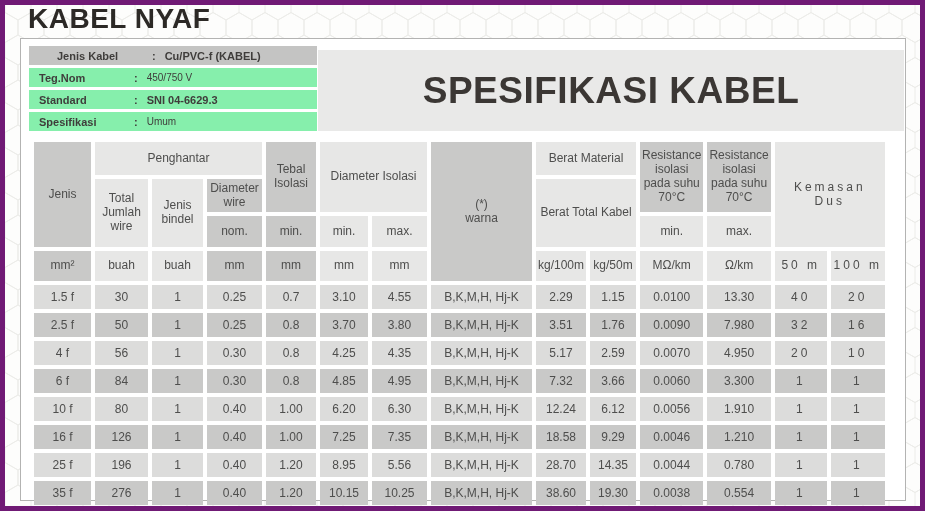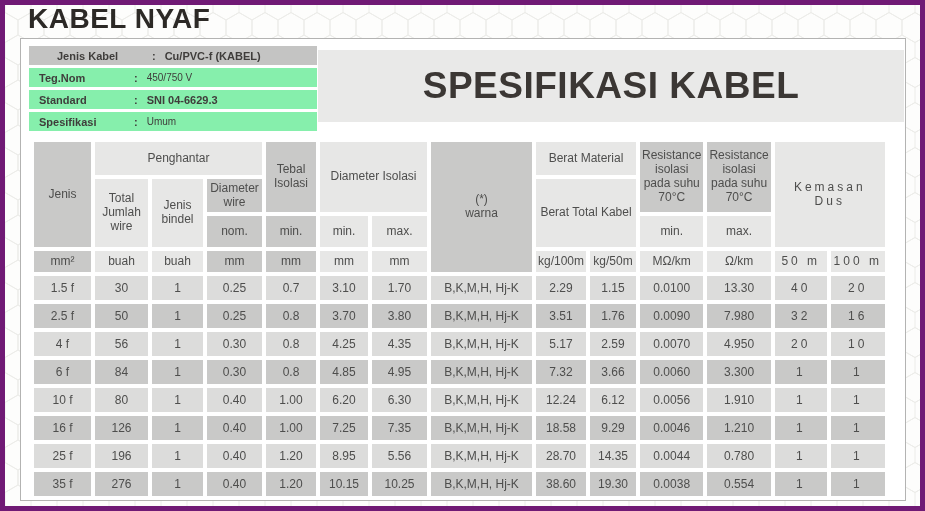--- a/index.html
+++ b/index.html
@@ -22,37 +22,37 @@
     display:flex; align-items:center; height:19px; margin-bottom:3px;
     padding-left:10px; font-size:11px; color:#3f3d3b; box-sizing:border-box;
   }
   .infobar .lbl {width:95px; font-weight:bold;}
   .infobar .colon {font-weight:bold; margin-right:9px;}
   .infobar .val {font-size:10px;}
   .infobar .val.strong {font-size:11px; font-weight:bold;}
   .bar-dark {background:#c4c4c3;padding-left:28px;}
   .bar-light {background:#86efac;}
   .specbox {
-    position:absolute; left:297px; top:11px; width:586px; height:72px;
+    position:absolute; left:297px; top:11px; width:586px; height:81px;
     background:#e9e9e8; display:flex; align-items:center; justify-content:center;
   }
   .specbox span {font-size:37px; font-weight:bold; color:#3b3734; letter-spacing:0.5px;}
   table.spec {position:absolute; left:9px; top:99px; border-collapse:separate; border-spacing:4px; table-layout:fixed;}
   table.spec th, table.spec td {
     padding:0 2px; text-align:center; vertical-align:middle; font-weight:normal;
     color:#4e4e4d; overflow:hidden; box-sizing:border-box;
   }
   table.spec th {font-size:12px; line-height:1.15;}
   table.spec td {font-size:12px;}
   .light {background:#e7e7e6;}
   .dark  {background:#c9c9c8;}
   tr.r1 th {height:33px;}
   tr.r2 th {height:33px;}
   tr.r3 th {height:31px;}
-  tr.r4 th {height:21px;text-align:center;}
+  tr.r4 th {height:30px;text-align:center;}
   tbody td {height:24px;}
   tbody tr.odd td  {background:#dcdcdb;}
   tbody tr.even td {background:#c9c9c8;}
   .small {font-size:9.5px; line-height:1.3;}
   .pre {white-space:pre-line;}
   .kemasan {font-size:13px; letter-spacing:3px; line-height:1.5;}
   .sp {letter-spacing:3px;}
   .unit-kg {font-size:10.5px;}
   .bold {font-weight:bold;}
 </style>
@@ -172,21 +172,21 @@
         </tr>
       </thead>
       <tbody id="tbody">
           <tr class="odd">
             <td>1.5 f</td>
             <td>30</td>
             <td>1</td>
             <td>0.25</td>
             <td>0.7</td>
             <td>3.10</td>
-            <td>1.70</td>
+            <td>4.55</td>
             <td>B,K,M,H, Hj-K</td>
             <td>2.29</td>
             <td>1.15</td>
             <td>0.0100</td>
             <td>13.30</td>
             <td class="sp">40</td>
             <td class="sp">20</td>
           </tr>
           <tr class="even">
             <td>2.5 f</td>

